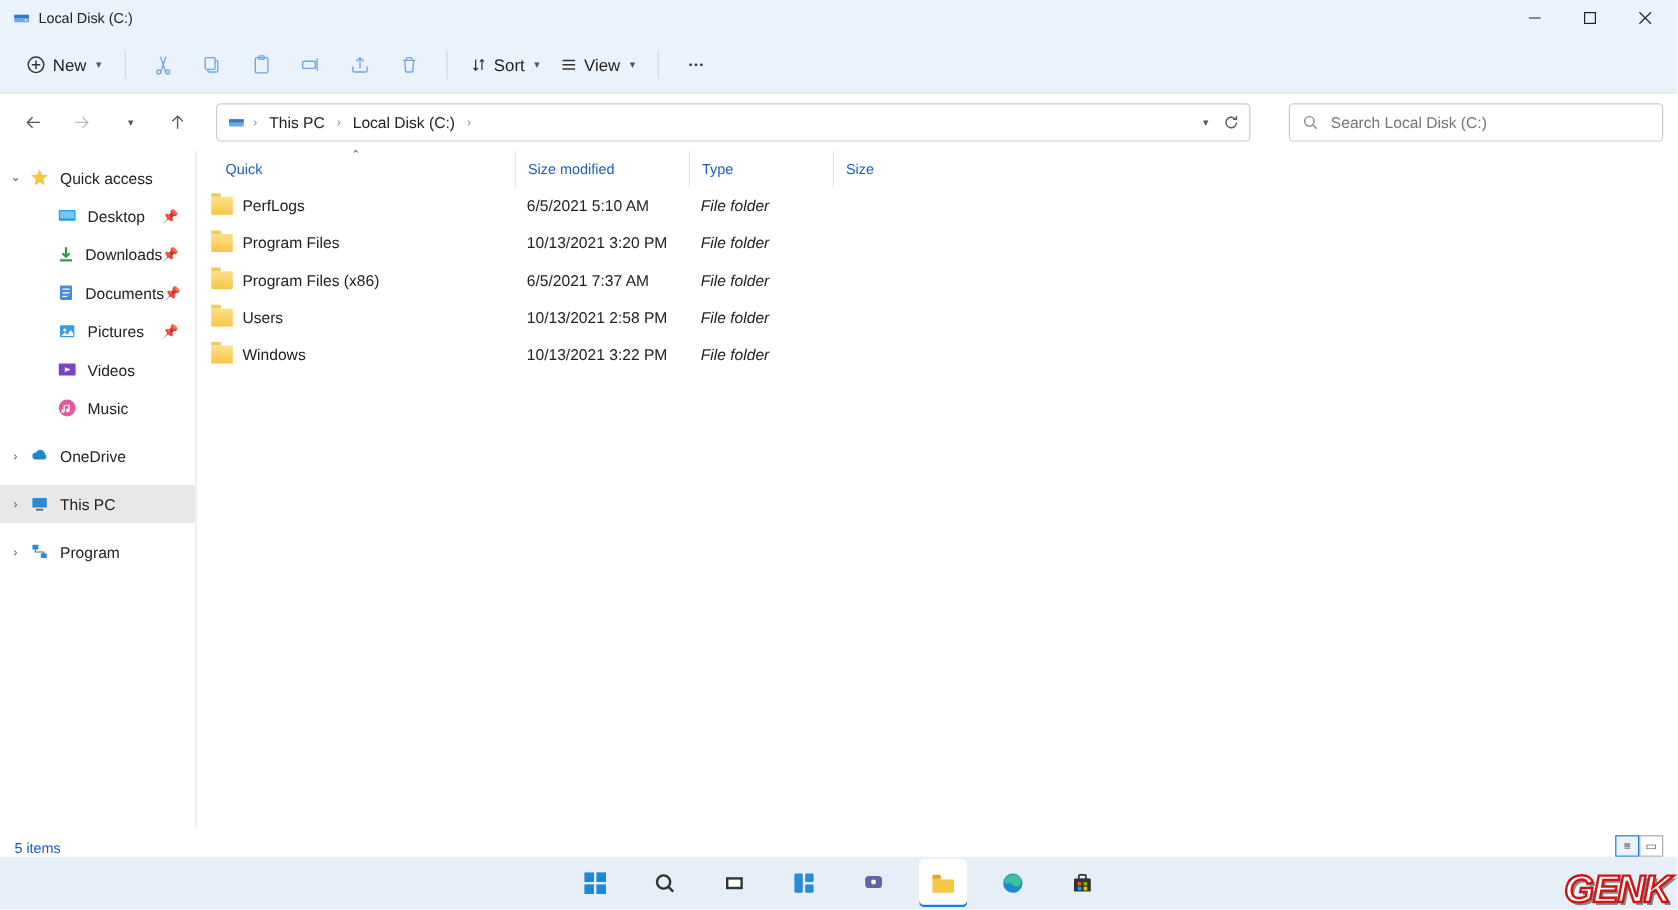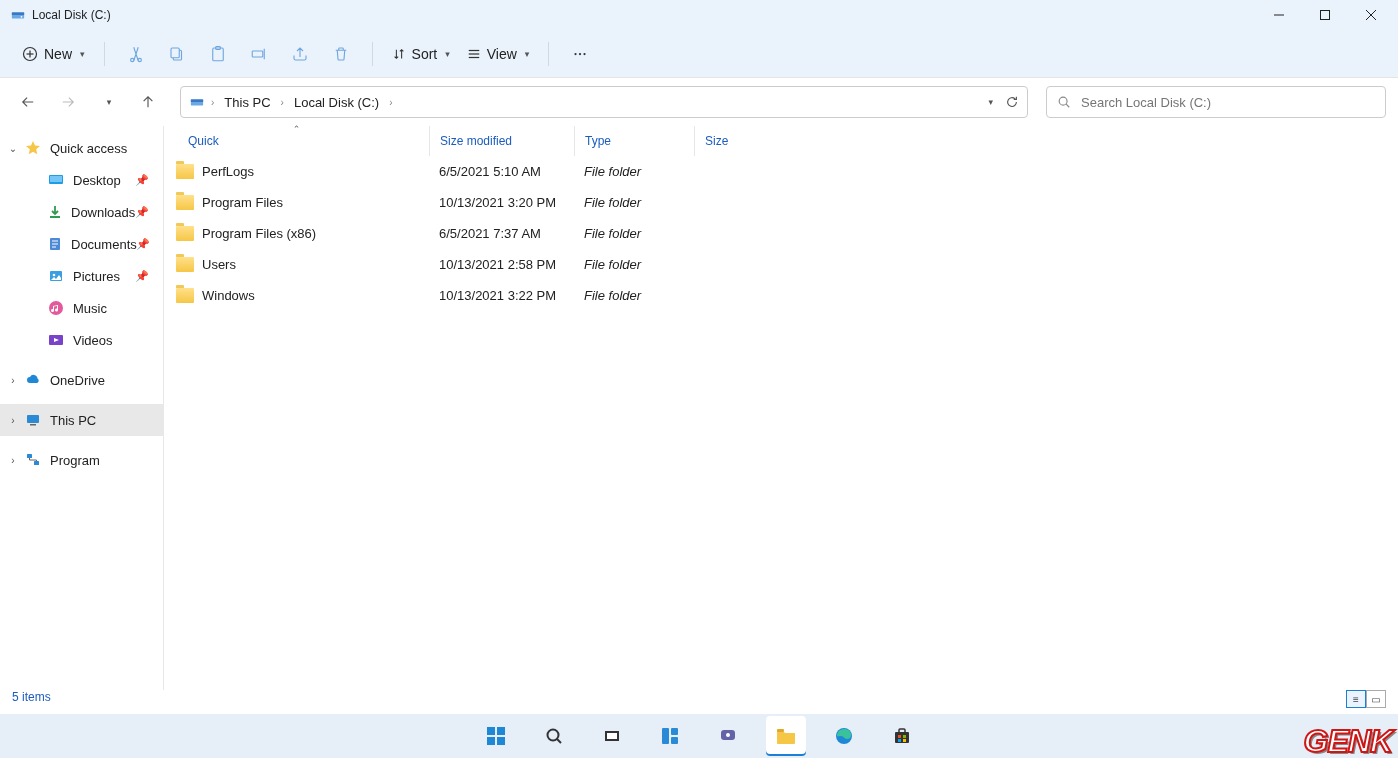--- a/index.html
+++ b/index.html
@@ -22,21 +22,21 @@
 .chev-down { font-size: 9px; color: #555; margin-left: 2px; }
 
 
 .navbar { height: 48px; display: flex; align-items: center; padding: 0 12px; gap: 8px; }
 .nav-arrow { width: 32px; height: 32px; display: flex; align-items: center; justify-content: center; color: #555; border-radius: 4px; }
 .nav-arrow.disabled { color: #bbb; }
 .address { flex: 1; height: 32px; border: 1px solid #ccc; border-radius: 4px; display: flex; align-items: center; padding: 0 8px; gap: 6px; font-size: 13px; color: #222; margin-left: 8px; position: relative; }
 .address .crumb { padding: 2px 4px; }
 .address .bc-sep { color: #888; font-size: 10px; }
 .address .addr-end { margin-left: auto; display: flex; align-items: center; gap: 12px; color: #555; }
-.search { width: 340px; height: 32px; border: 1px solid #ccc; border-radius: 4px; display: flex; align-items: center; padding: 0 10px; gap: 10px; font-size: 13px; color: #888; margin-left: 10px; }
+.search { width: 312px; height: 32px; border: 1px solid #ccc; border-radius: 4px; display: flex; align-items: center; padding: 0 10px; gap: 10px; font-size: 13px; color: #888; margin-left: 24px; }
 .search input { border: none; outline: none; flex: 1; font-size: 13px; color: #222; background: transparent; }
 
 
 .main { flex: 1; display: flex; min-height: 0; }
 .sidebar { width: 164px; border-right: 1px solid #e8e8e8; padding-top: 6px; overflow: hidden; }
 .side-item { display: flex; align-items: center; height: 32px; font-size: 13px; color: #222; padding: 0 6px 0 6px; position: relative; }
 .side-item.top { font-weight: 400; }
 .side-item .exp { width: 14px; display: flex; justify-content: center; color: #555; font-size: 10px; }
 .side-item .ico { width: 18px; height: 18px; margin: 0 8px 0 4px; display: flex; align-items: center; justify-content: center; }
 .side-item .pin { margin-left: auto; color: #888; font-size: 11px; padding-right: 8px; }
@@ -57,21 +57,21 @@
 .row { display: flex; height: 31px; align-items: center; font-size: 13px; color: #222; }
 .cell { padding: 0 10px; }
 .cell.name { width: 265px; display: flex; align-items: center; gap: 8px; padding-left: 12px; }
 .cell.date { width: 145px; }
 .cell.type { width: 120px; font-style: italic; }
 .cell.size { width: 80px; text-align: right; }
 .folder-ico { width: 18px; height: 15px; background: linear-gradient(#ffe08a,#f6c646); border-radius: 1px; position: relative; }
 .folder-ico::before { content: ""; position: absolute; top: -3px; left: 0; width: 8px; height: 3px; background: #f0c95a; border-radius: 1px 1px 0 0; }
 
 
-.status { height: 24px; border-top: 0; display: flex; align-items: flex-start; padding: 0 12px; font-size: 12px; color: #1b5cbf; }
+.status { height: 24px; border-top: 0; display: flex; align-items: flex-end; padding: 0 12px; font-size: 12px; color: #1b5cbf; }
 .status .views { margin-left: auto; display: flex; gap: 0; }
 .viewbtn { width: 20px; height: 18px; border: 1px solid #aaa; display: flex; align-items: center; justify-content: center; font-size: 10px; color: #444; }
 .viewbtn.active { border-color: #1b7fd6; background: #eaf3ff; }
 
 
 .taskbar { height: 44px; background: #e6eef8; display: flex; align-items: center; justify-content: center; gap: 18px; position: relative; }
 .task-icon { width: 40px; height: 40px; display: flex; align-items: center; justify-content: center; border-radius: 4px; }
 .task-icon.active { background: #fff; box-shadow: inset 0 -2px 0 #1b7fd6; border-radius: 4px; }
 .watermark { position: absolute; right: 6px; bottom: -2px; font-family: Arial, sans-serif; font-weight: 900; font-style: italic; font-size: 32px; letter-spacing: -1px; color: #fff; -webkit-text-stroke: 2px #d01515; text-shadow: 2px 2px 0 #888; pointer-events: none; }
 
@@ -285,34 +285,34 @@
             <circle cx="6" cy="7" r="1.3" fill="#fff"></circle>
             <path d="M3 12l3-3 2 2 3-4 2 3v2z" fill="#fff"></path>
           </svg>
         </span>
       <span>Pictures</span>
       <span class="pin">📌</span>
     </div>
     <div class="side-item indent">
       <span class="ico">
           <svg viewBox="0 0 16 16" width="16" height="16">
+            <rect x="1" y="3" width="14" height="10" rx="1" fill="#7842c9"></rect>
+            <path d="M6 6l5 2-5 2z" fill="#fff"></path>
+          </svg>
+        </span>
+      <span>Videos</span>
+    </div>
+    <div class="side-item indent">
+      <span class="ico">
+          <svg viewBox="0 0 16 16" width="16" height="16">
             <circle cx="8" cy="8" r="7" fill="#e25a9c"></circle>
             <path d="M10 5v5a1.5 1.5 0 11-1-1.4V6l-3 .6v4a1.5 1.5 0 11-1-1.4V6l5-1z" fill="#fff"></path>
           </svg>
         </span>
       <span>Music</span>
-    </div>
-    <div class="side-item indent">
-      <span class="ico">
-          <svg viewBox="0 0 16 16" width="16" height="16">
-            <rect x="1" y="3" width="14" height="10" rx="1" fill="#7842c9"></rect>
-            <path d="M6 6l5 2-5 2z" fill="#fff"></path>
-          </svg>
-        </span>
-      <span>Videos</span>
     </div>
     <div class="side-spacer"></div>
     <div class="side-item">
       <span class="exp">›</span>
       <span class="ico">
           <svg viewBox="0 0 16 16" width="16" height="16">
             <path d="M5 11a3 3 0 010-6 4 4 0 017.5 1.5A2.5 2.5 0 0112 11z" fill="#1e88d6"></path>
           </svg>
         </span>
       <span>OneDrive</span>

